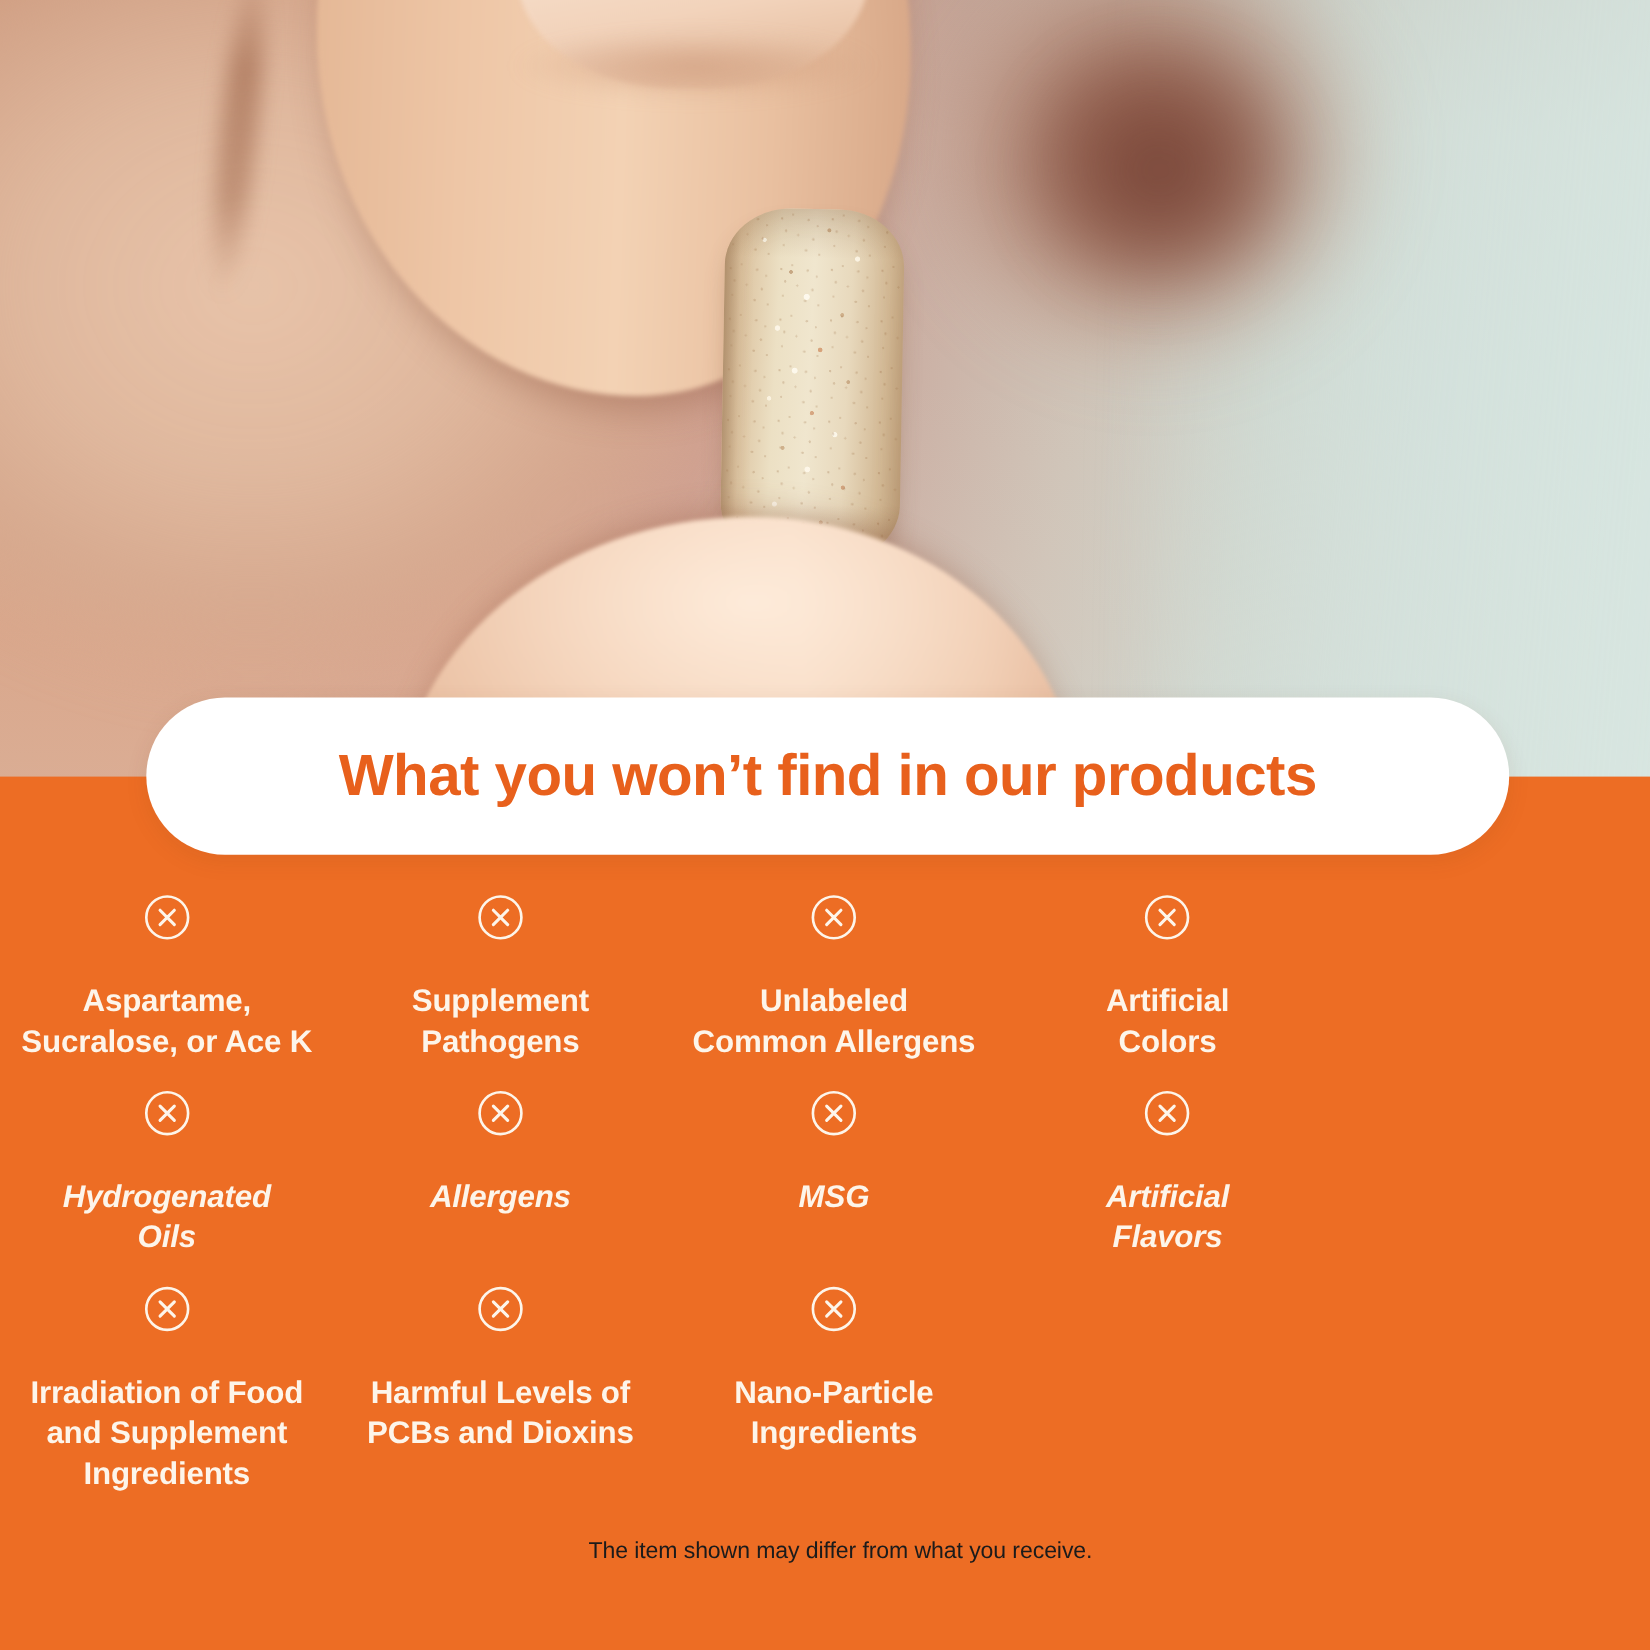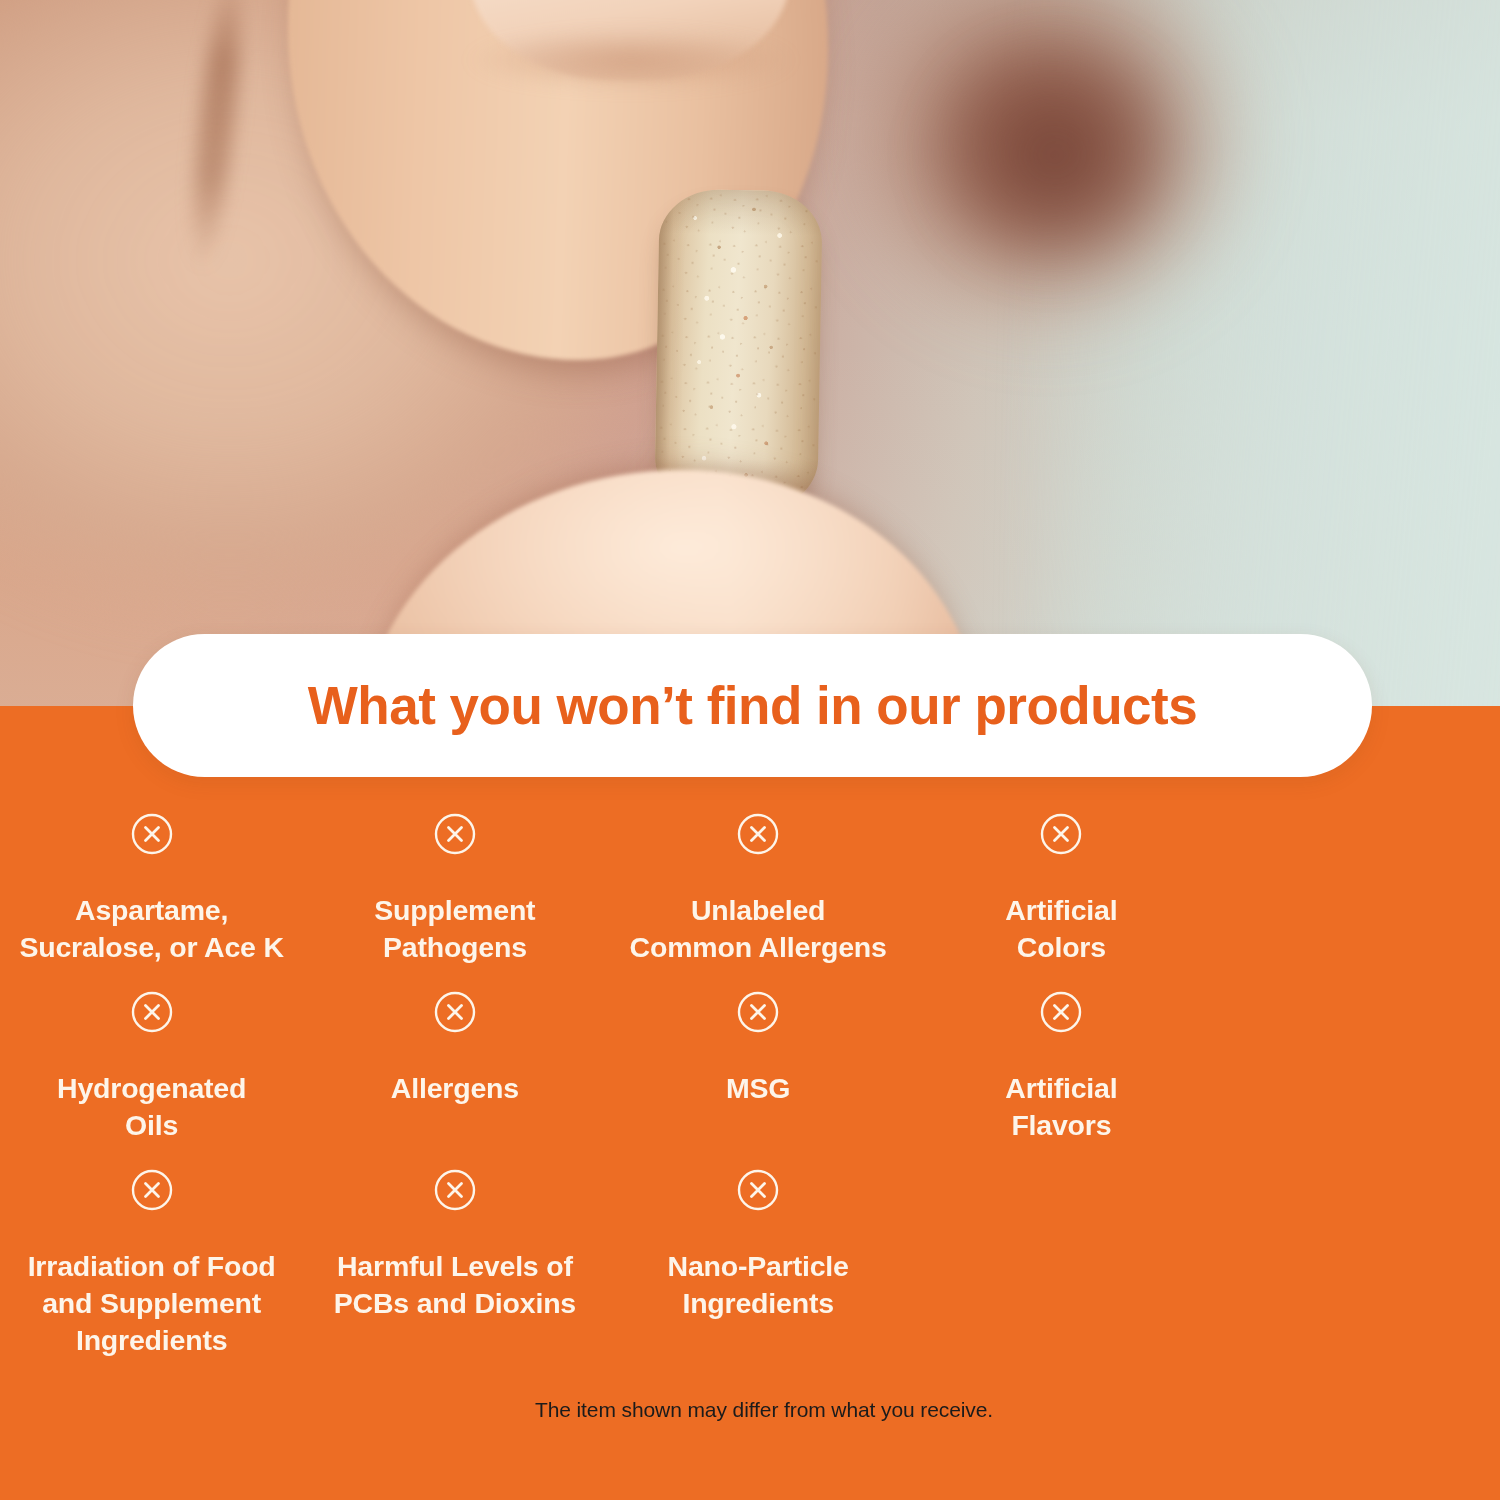--- a/index.html
+++ b/index.html
@@ -352,21 +352,21 @@
 
   .cell {
     display: flex;
     flex-direction: column;
     align-items: center;
     padding: 0 14px;
     box-sizing: border-box;
   }
 
   .r1 { height: 178px; }
-  .r2 { height: 178px; }
+  .r2 { height: 178px; font-style: italic; }
   .r3 { height: 186px; }
 
   .x-icon {
     width: 44px;
     height: 44px;
     flex: 0 0 44px;
     margin-bottom: 36px;
   }
   .x-icon svg { display: block; }
 

